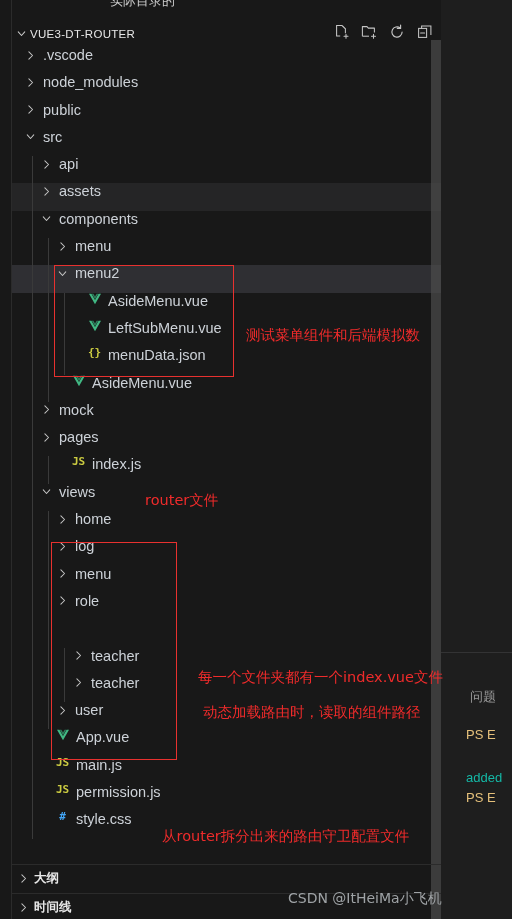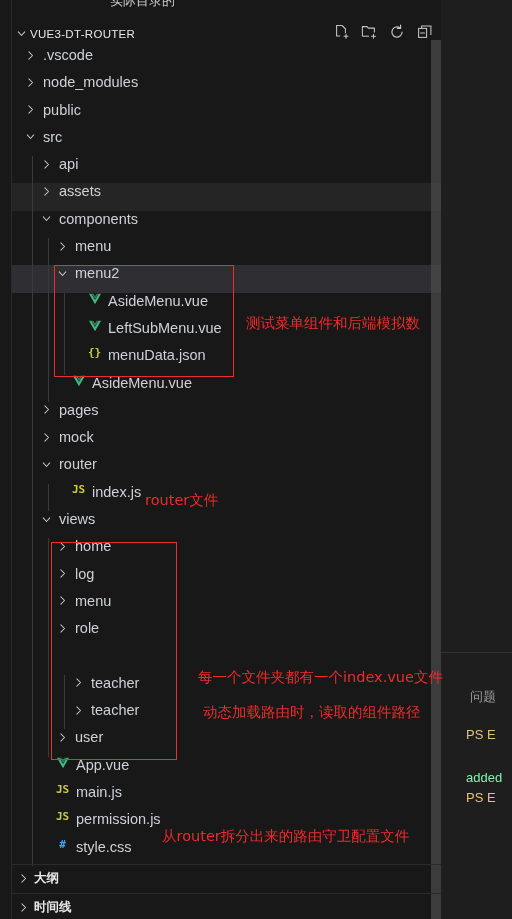--- a/index.html
+++ b/index.html
@@ -18,21 +18,21 @@
   }
   .panel-divider {
     position: absolute; left: 441px; top: 652px; width: 71px; height: 1px;
     background: #333334;
   }
   .panel-text {
     position: absolute; color: #cccccc; font-size: 13px; white-space: nowrap;
   }
   .panel-text.dim { color: #9a9a9a; }
   .panel-text.ps { color: #e5c07b; }
-  .panel-text.added { color: #86efac; text-align: center; }
+  .panel-text.added { color: #14b8a6; text-align: center; }
 
   
   .sidebar {
     position: absolute; left: 0; top: 0; width: 441px; height: 919px;
     background: #181818;
     overflow: hidden;
   }
   .sidebar-left-gutter {
     position: absolute; left: 0; top: 0; width: 11px; height: 919px;
     background: #181818;
@@ -334,43 +334,32 @@
           </span>
         </div>
         <div class="row">
           <span class="guide" style="left:20px"></span>
           <span class="row-inner" style="margin-left:26px">
             <span class="twisty">
               <svg width="13" height="13" viewBox="0 0 16 16">
                 <path d="M6 3.5 L10.5 8 L6 12.5" fill="none" stroke="currentColor" stroke-width="1.25" stroke-linecap="round" stroke-linejoin="round"></path>
               </svg>
             </span>
+            <span class="label">mock</span>
+          </span>
+        </div>
+        <div class="row">
+          <span class="guide" style="left:20px"></span>
+          <span class="row-inner" style="margin-left:26px">
+            <span class="twisty">
+              <svg width="13" height="13" viewBox="0 0 16 16">
+                <path d="M6 3.5 L10.5 8 L6 12.5" fill="none" stroke="currentColor" stroke-width="1.25" stroke-linecap="round" stroke-linejoin="round"></path>
+              </svg>
+            </span>
             <span class="label">pages</span>
-          </span>
-        </div>
-        <div class="row">
-          <span class="guide" style="left:20px"></span>
-          <span class="row-inner" style="margin-left:26px">
-            <span class="twisty">
-              <svg width="13" height="13" viewBox="0 0 16 16">
-                <path d="M6 3.5 L10.5 8 L6 12.5" fill="none" stroke="currentColor" stroke-width="1.25" stroke-linecap="round" stroke-linejoin="round"></path>
-              </svg>
-            </span>
-            <span class="label">mock</span>
-          </span>
-        </div>
-        <div class="row">
-          <span class="guide" style="left:20px"></span>
-          <span class="row-inner" style="margin-left:26px">
-            <span class="twisty">
-              <svg width="13" height="13" viewBox="0 0 16 16">
-                <path d="M4 6 L8 10.5 L12 6" fill="none" stroke="currentColor" stroke-width="1.25" stroke-linecap="round" stroke-linejoin="round"></path>
-              </svg>
-            </span>
-            <span class="label">router</span>
           </span>
         </div>
         <div class="row">
           <span class="guide" style="left:20px"></span>
           <span class="guide" style="left:36px"></span>
           <span class="row-inner" style="margin-left:42px">
             <span class="twisty spacer"></span>
             <span class="ficon" style="color:#cbcb41">JS</span>
             <span class="label">index.js</span>
           </span>
@@ -513,21 +502,21 @@
         </div>
       </div>
 
     <div class="scrollbar"></div>
   </div>
 
   <div class="redbox" style="left:54px;  top:265px; width:180px; height:112px;"></div>
   <div class="redbox" style="left:51px;  top:542px; width:126px; height:218px;"></div>
 
   <div id="annots">
-      <div class="annot" style="left: 246px; top: 314px;">测试菜单组件和后端模拟数</div>
+      <div class="annot" style="left: 246px; top: 326px;">测试菜单组件和后端模拟数</div>
       <div class="annot" style="left: 145px; top: 491px;">router文件</div>
       <div class="annot" style="left: 198px; top: 668px;">每一个文件夹都有一个index.vue文件</div>
       <div class="annot" style="left: 203px; top: 703px;">动态加载路由时，读取的组件路径</div>
       <div class="annot" style="left: 162px; top: 827px;">从router拆分出来的路由守卫配置文件</div>
     </div>
 
   <div id="bottom-sections">
       <div class="bottom-section" style="top: 864px; align-items: center;">
         <span class="bs-chev">
           <svg width="13" height="13" viewBox="0 0 16 16">
@@ -539,13 +528,14 @@
       <div class="bottom-section" style="top: 893px;">
         <span class="bs-chev">
           <svg width="13" height="13" viewBox="0 0 16 16">
             <path d="M6 3.5 L10.5 8 L6 12.5" fill="none" stroke="currentColor" stroke-width="1.25" stroke-linecap="round" stroke-linejoin="round"></path>
           </svg>
         </span>
         <span class="bs-label">时间线</span>
       </div>
     </div>
 
+  <div class="watermark">CSDN @ItHeiMa小飞机</div>
 </div>
 
 </body></html>

